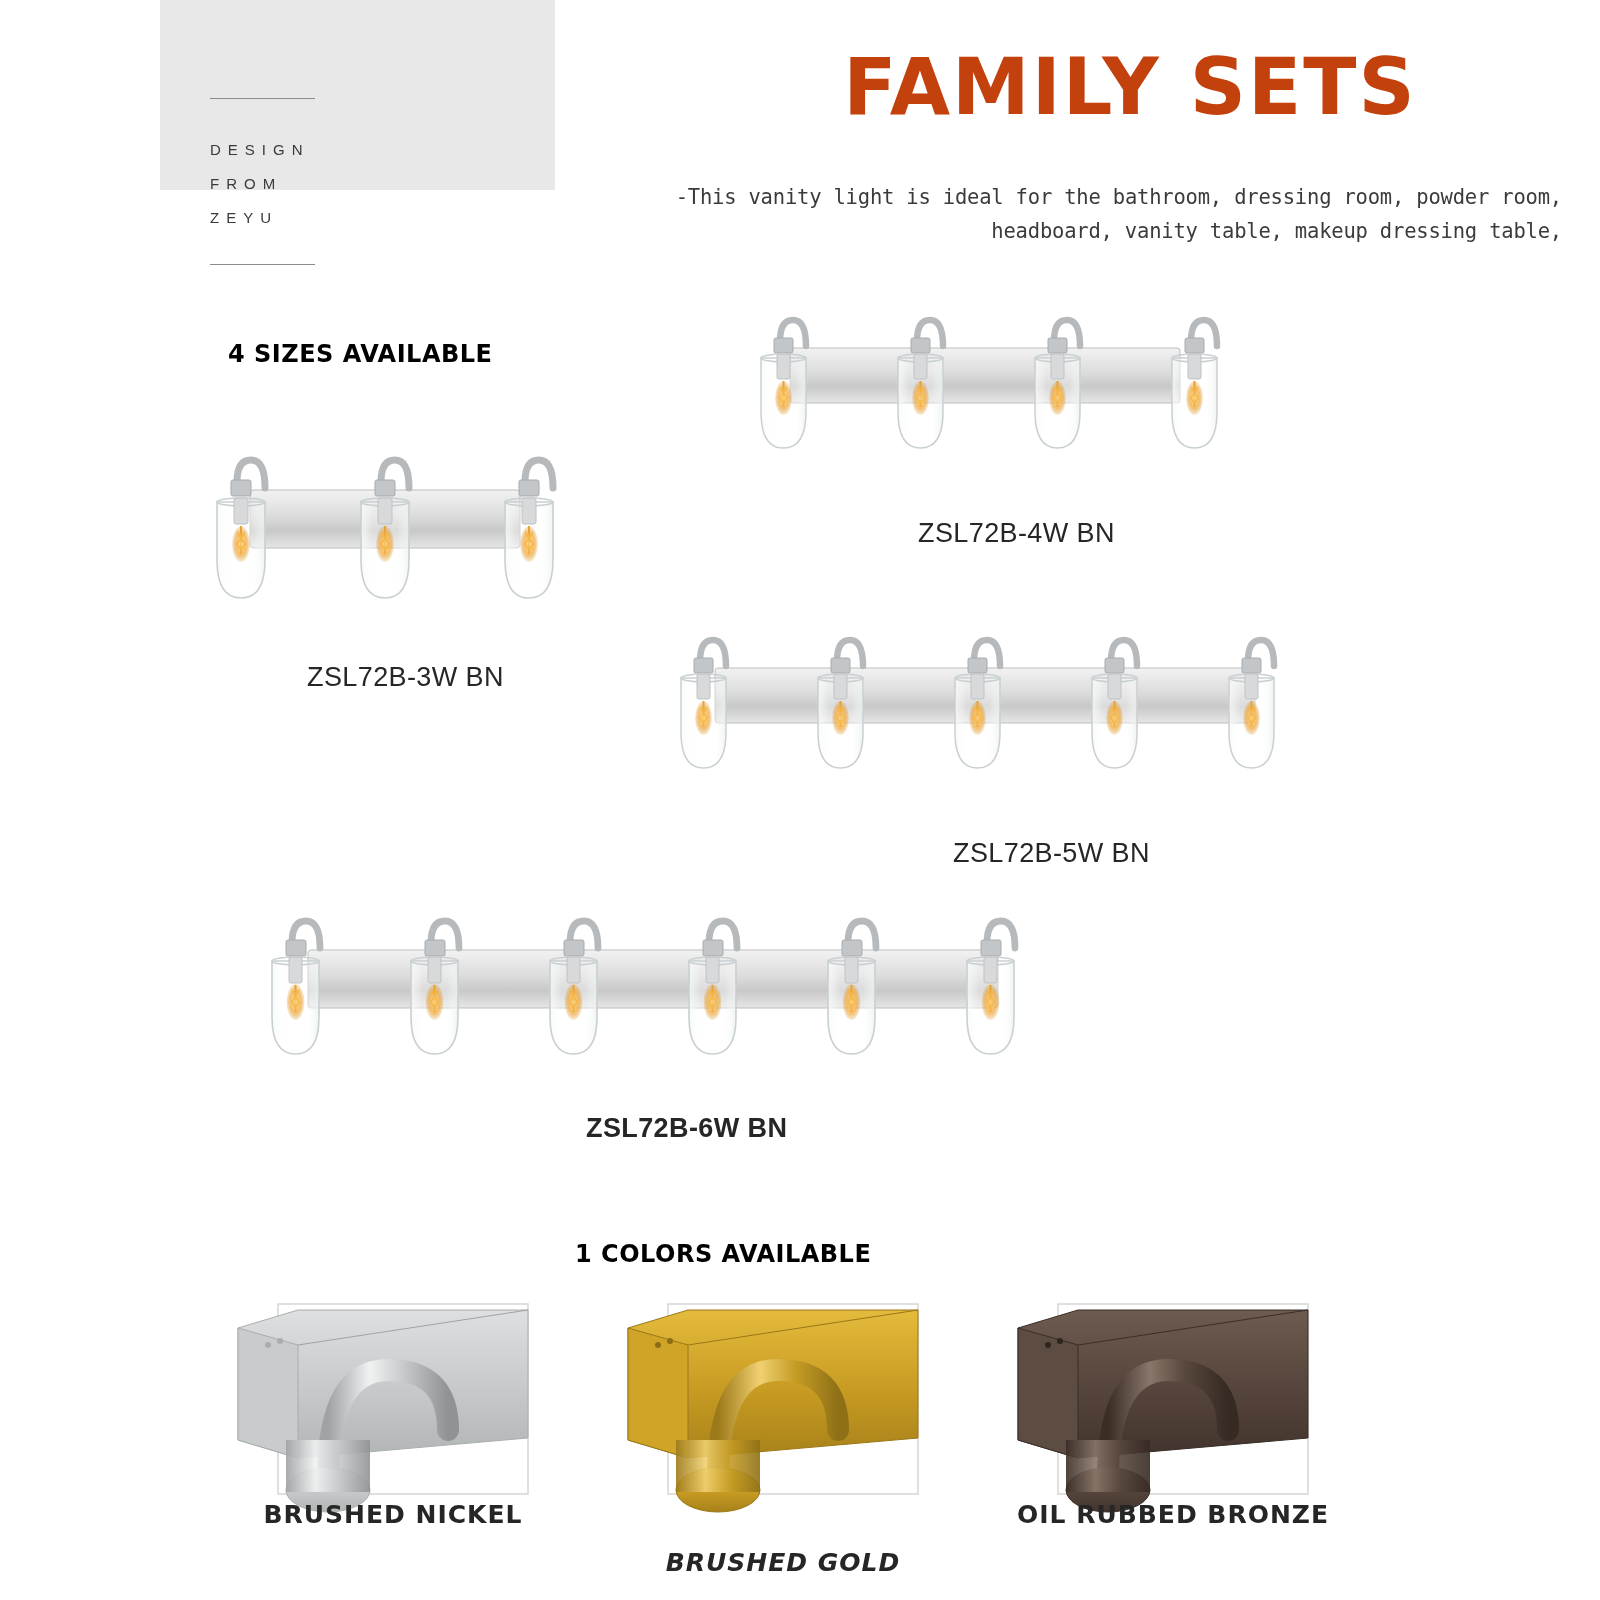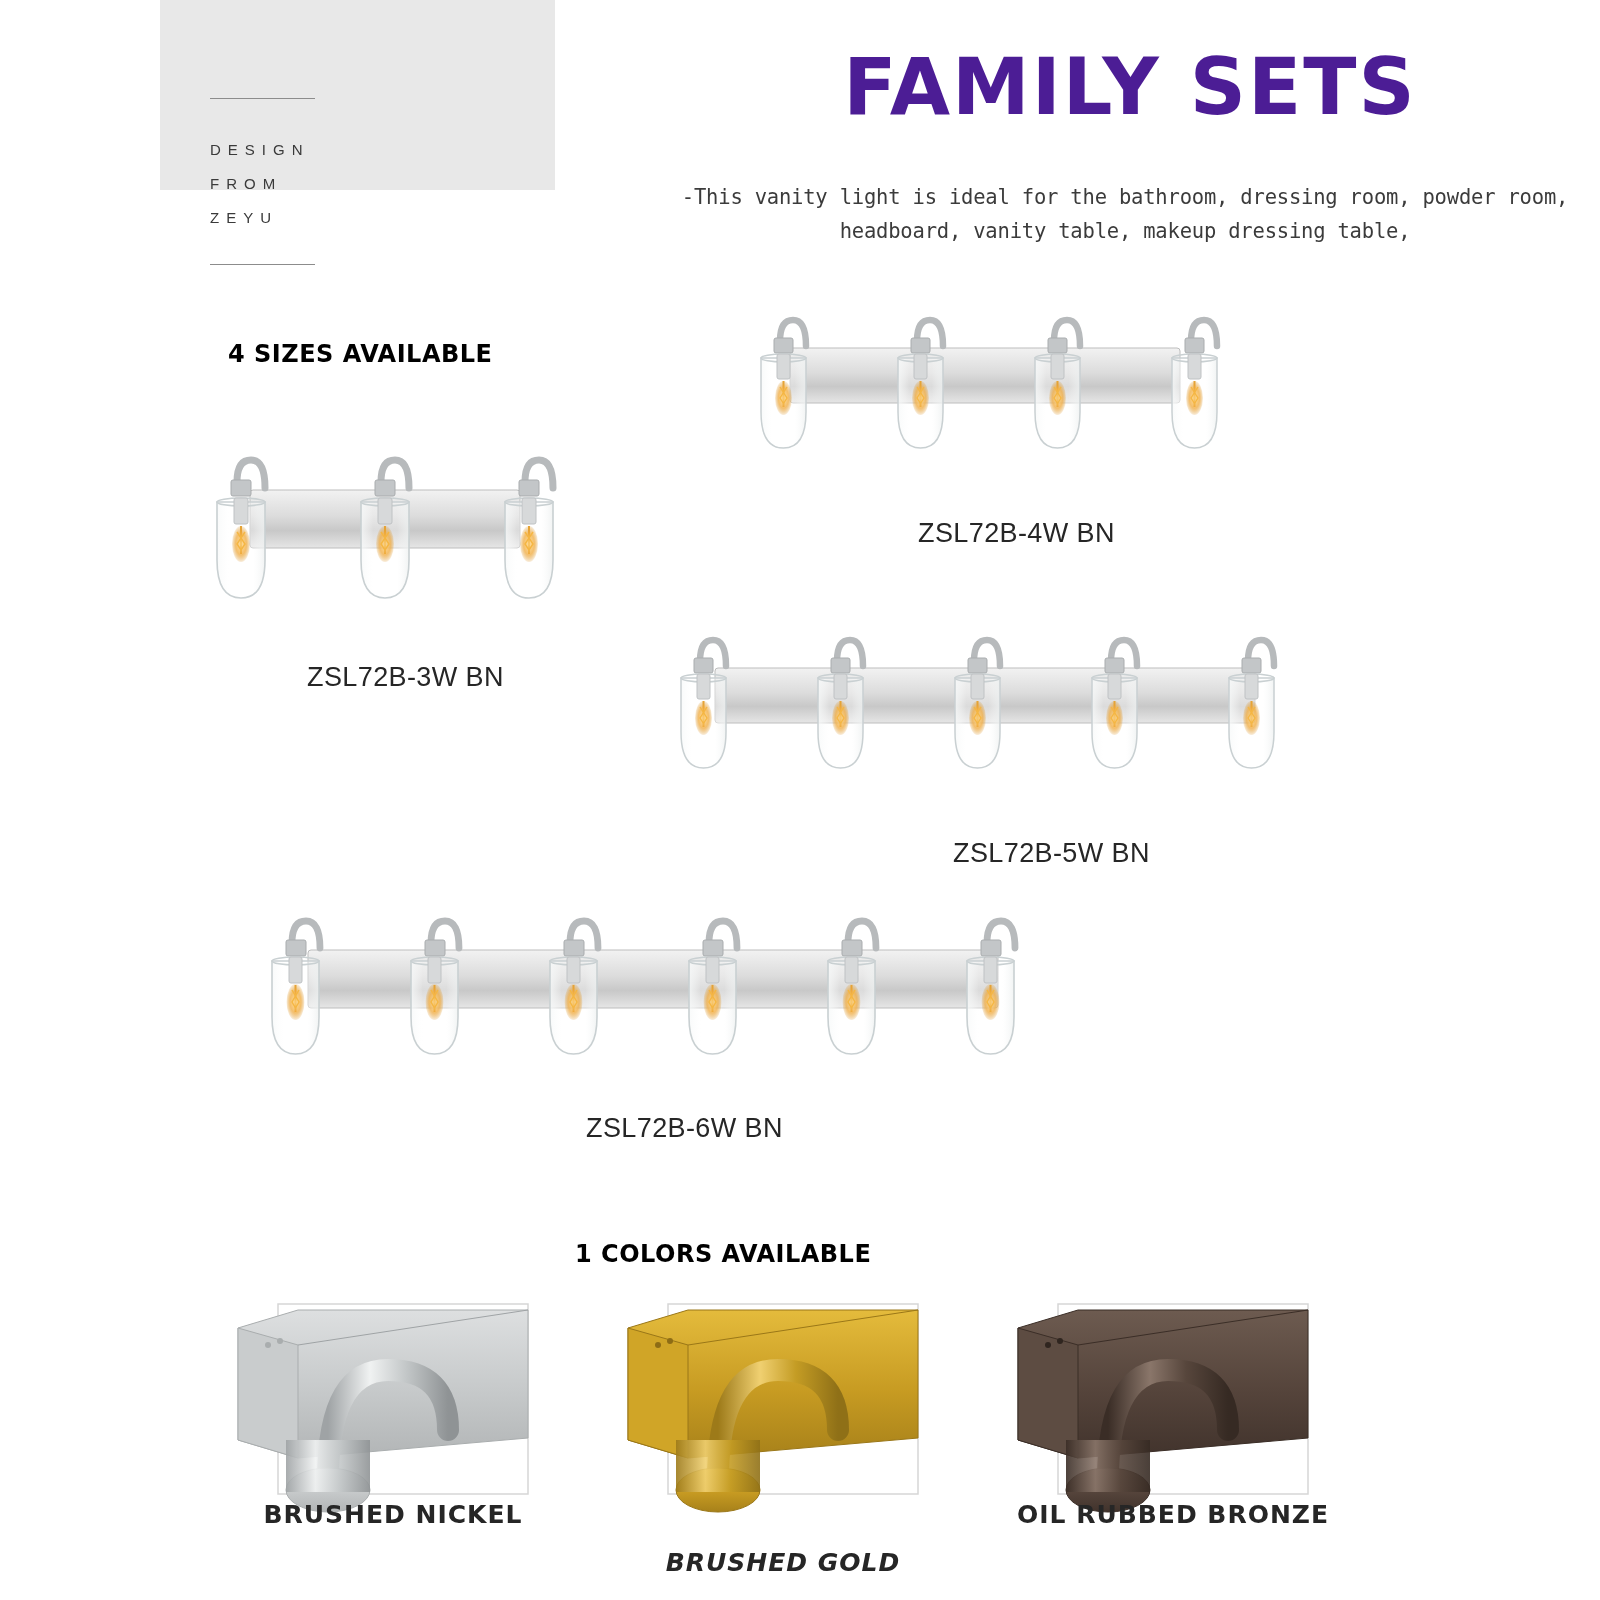--- a/index.html
+++ b/index.html
@@ -54,29 +54,29 @@
   
   .headline {
     position: absolute;
     left: 700px;
     top: 42px;
     width: 860px;
     text-align: center;
     font-size: 78px;
     font-weight: bold;
     letter-spacing: 2px;
-    color: #4c1d95;
+    color: #c2410c;
     font-family: "DejaVu Sans", sans-serif;
   }
   .subline {
     position: absolute;
-    left: 660px;
+    left: 632px;
     top: 180px;
     width: 930px;
-    text-align: center;
+    text-align: right;
     font-size: 20.5px;
     line-height: 34px;
     color: #3b3b3b;
     font-family: "DejaVu Sans Mono", monospace;
     letter-spacing: -0.2px;
   }
 
   
   .sec-title {
     position: absolute;
@@ -94,21 +94,21 @@
     position: absolute;
     font-size: 27px;
     color: #262626;
     font-family: "Liberation Sans", sans-serif;
     letter-spacing: 0.4px;
     white-space: nowrap;
   }
   #cap-3w { left: 307px; top: 662px; text-align: center; }
   #cap-4w { left: 918px; top: 518px; }
   #cap-5w { left: 920px; top: 838px; margin-left: 33px; }
-  #cap-6w { left: 586px; top: 1113px; }
+  #cap-6w { left: 586px; top: 1113px; font-weight: bold; }
 
   
   .fixture { position: absolute; }
 
   
   .color-card {
     position: absolute;
     top: 1290px;
     width: 330px;
     height: 230px;

